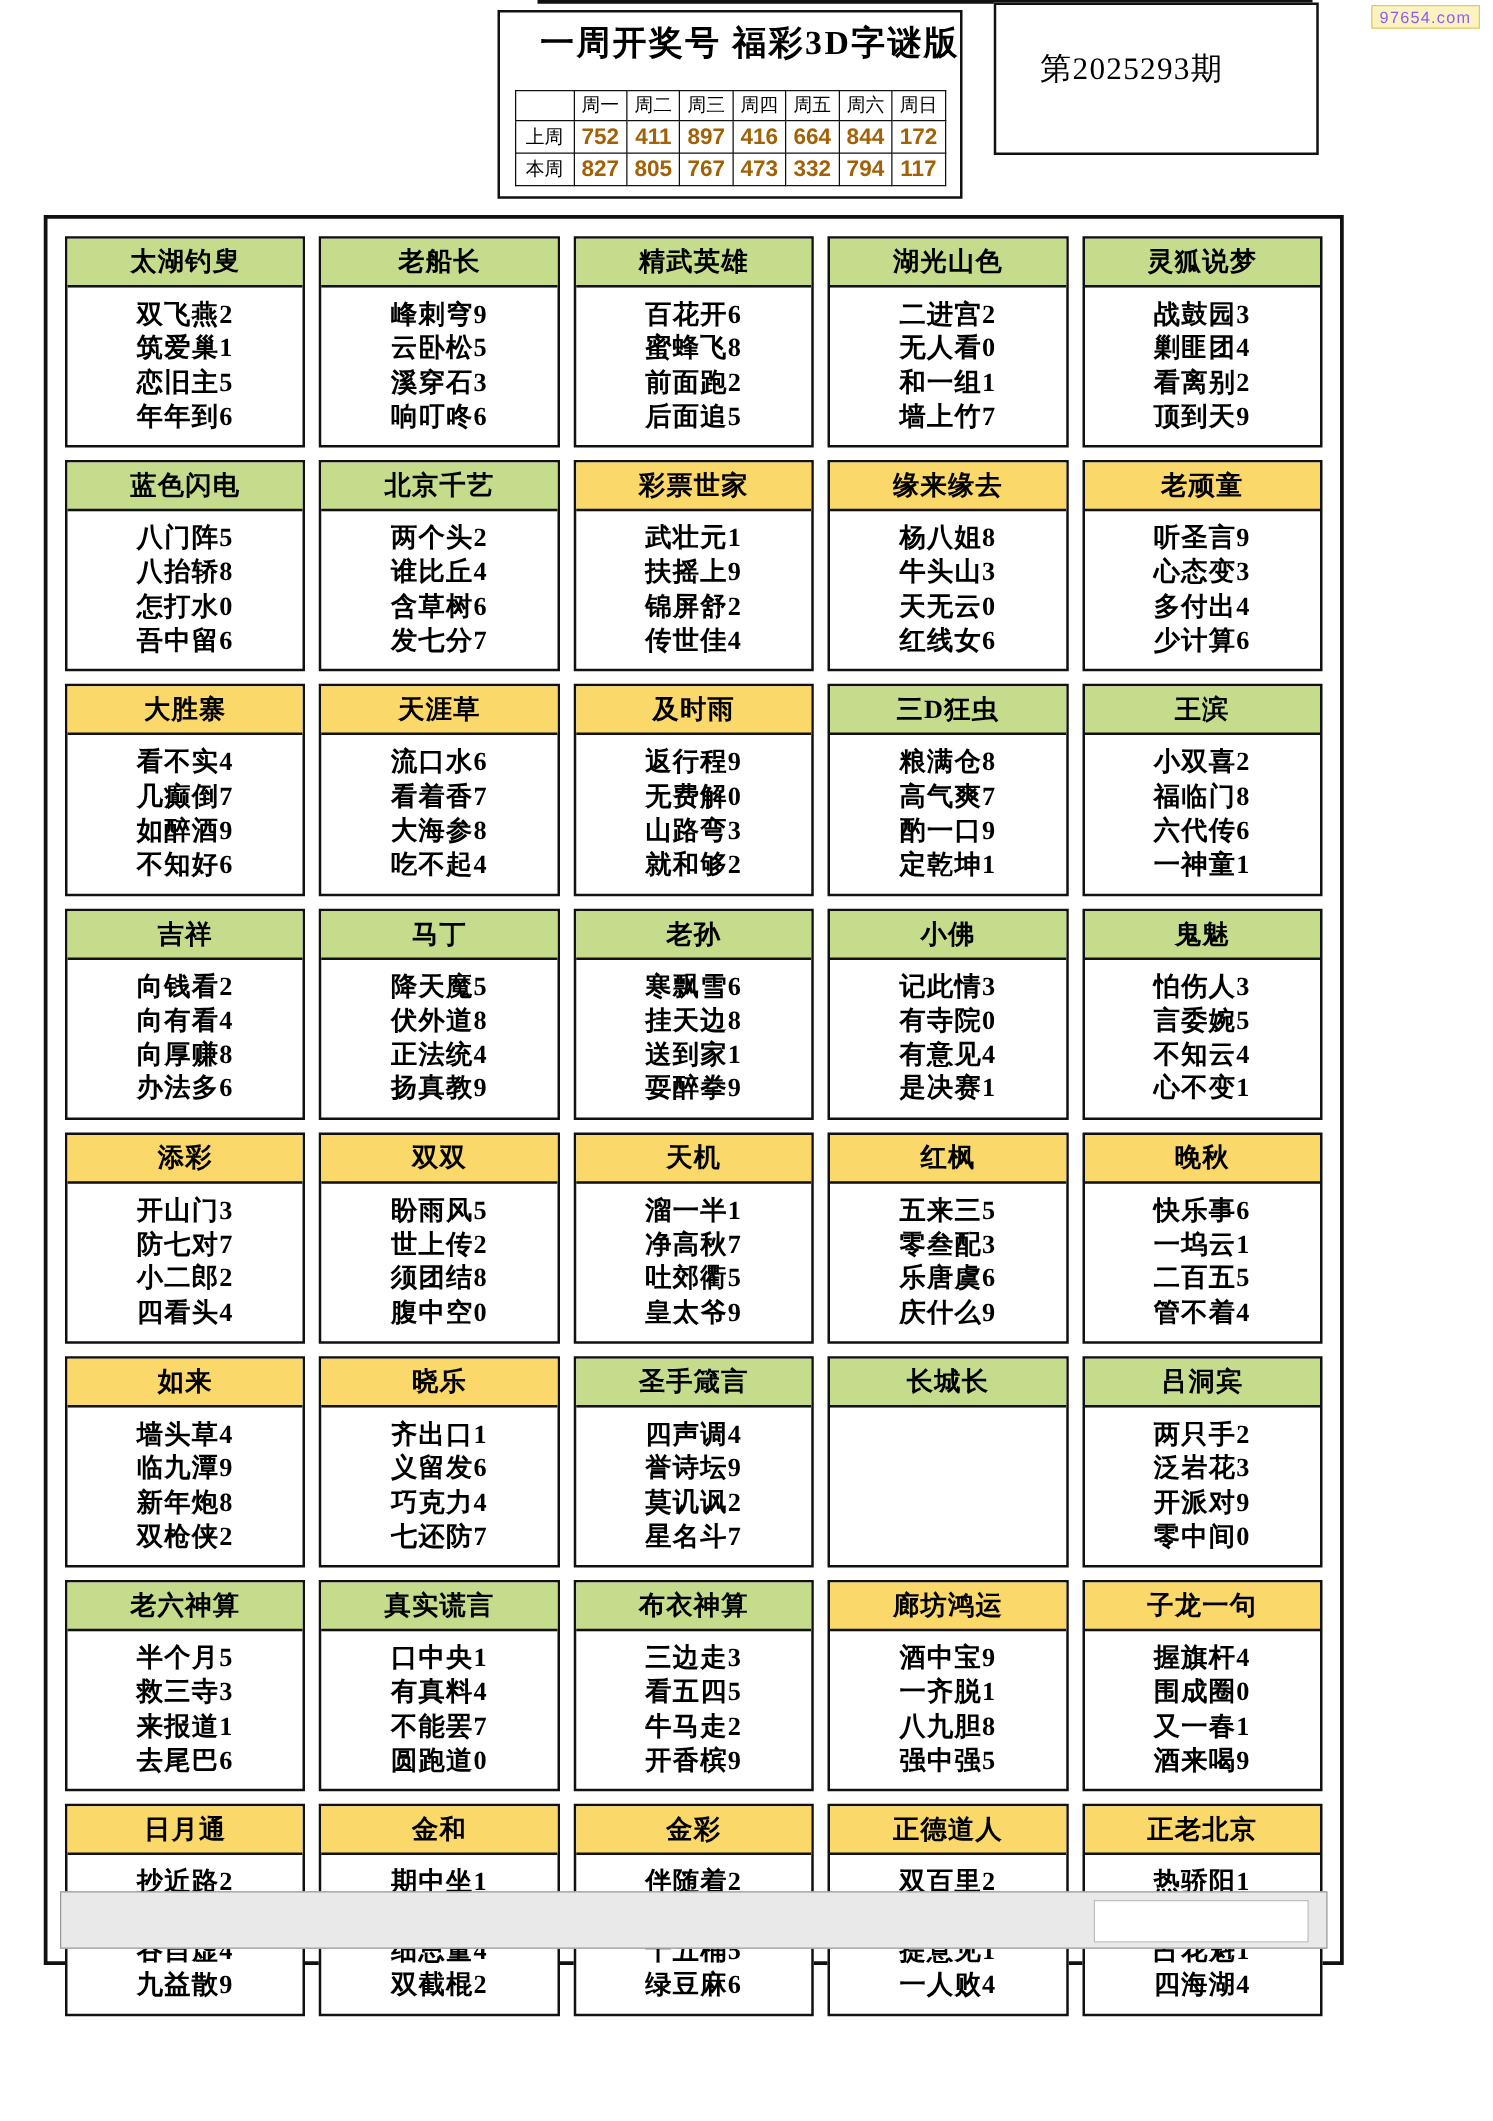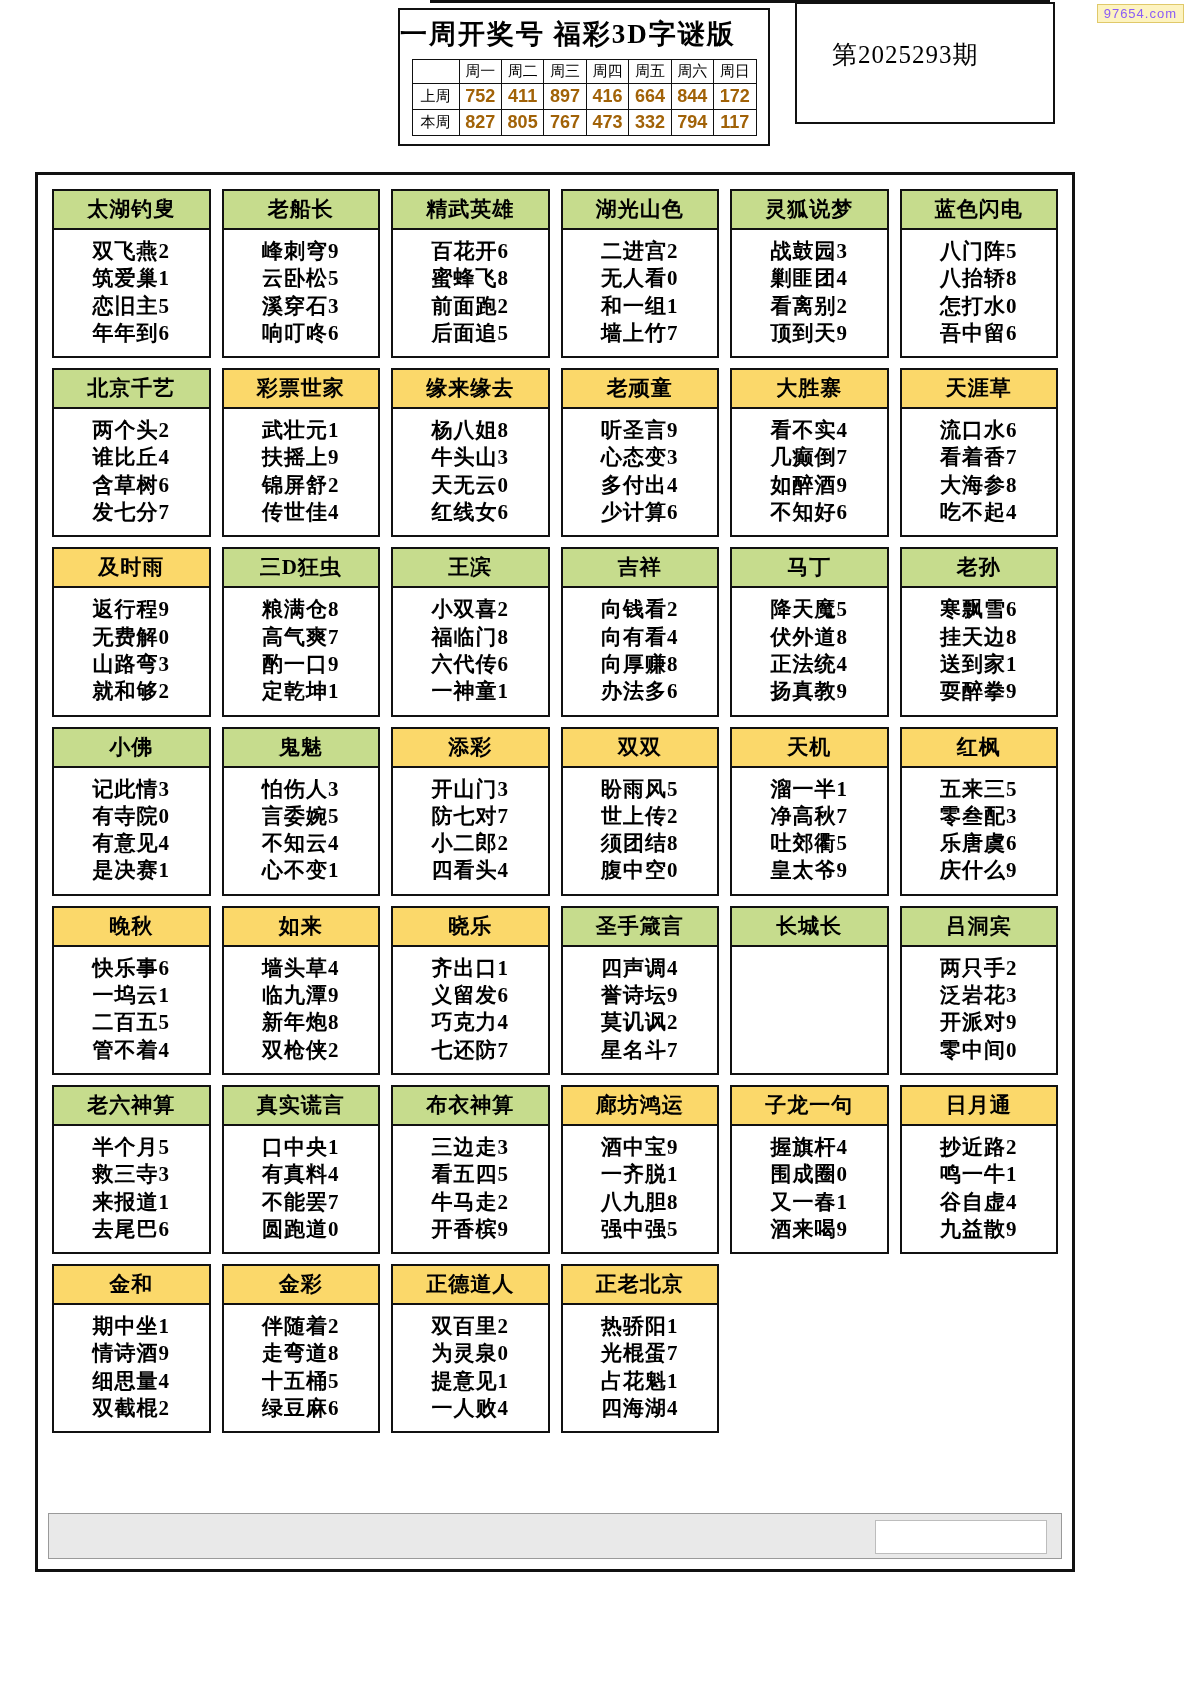--- a/index.html
+++ b/index.html
@@ -24,25 +24,25 @@
   }
   .topline{
     position:absolute;left:430px;top:0;width:620px;height:3px;background:#111;
   }
   .headbox{
     position:absolute;left:398px;top:8px;width:372px;
     border:2px solid #111;background:#fff;
     box-sizing:border-box;
   }
   .headtitle{
-    text-align:left;font-size:27px;font-weight:bold;
+    text-align:right;font-size:27px;font-weight:bold;
     padding:6px 0 7px 0;letter-spacing:2px;
   }
   table.draws{
-    border-collapse:collapse;margin:0 auto 8px auto;
+    border-collapse:collapse;margin:13px auto 8px auto;
     width:345px;
     font-size:17px;
   }
   table.draws td,table.draws th{
     border:1px solid #111;text-align:center;
     padding:2px 0;font-weight:normal;
   }
   table.draws .wk{width:46px;font-size:15px;}
   table.draws .daycell{font-size:15px;}
   table.draws .num{color:#a16207;font-weight:bold;font-size:18px;font-family:"Liberation Sans",sans-serif;}
@@ -58,21 +58,21 @@
   .frame{
     position:absolute;left:35px;top:172px;width:1040px;height:1400px;
     border:3px solid #111;background:#fff;box-sizing:border-box;
     padding:10px 8px 0 8px;
   }
   .band{
     position:absolute;left:18px;top:215px;width:8px;height:40px;background:#fff;
   }
   .grid{
     display:grid;
-    grid-template-columns:repeat(6,1fr);
+    grid-template-columns:repeat(5,1fr);
     column-gap:11px;row-gap:10px;
     padding:4px 6px 4px 6px;
   }
   .card{
     border:2px solid #111;
     box-sizing:border-box;
     background:#fff;
   }
   .card .hd{
     text-align:center;font-size:21px;font-weight:bold;

